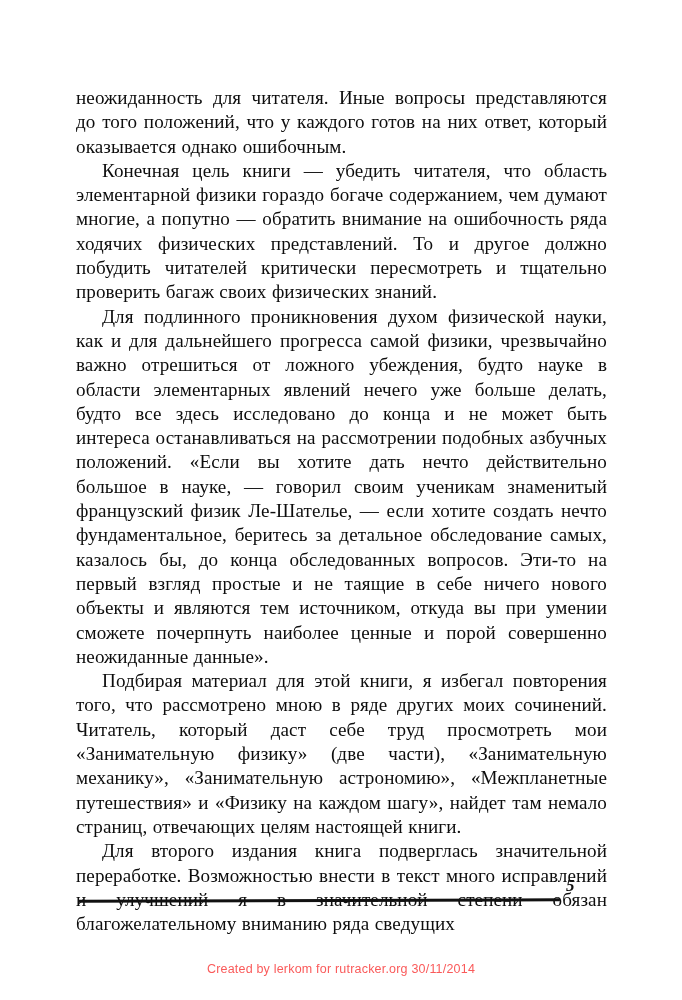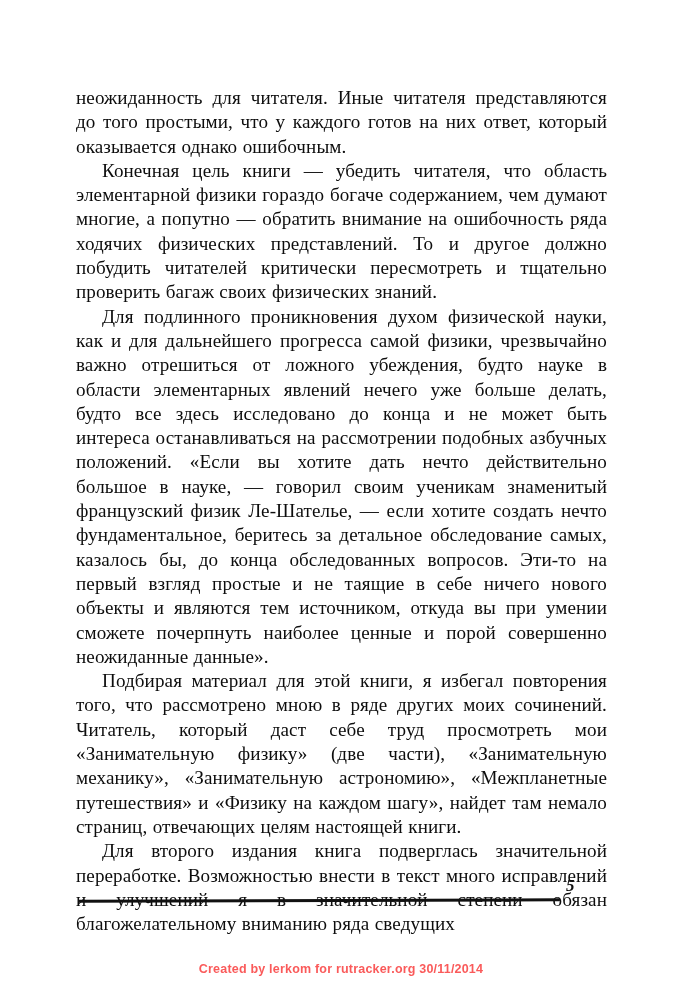--- a/index.html
+++ b/index.html
@@ -76,30 +76,29 @@
   #watermark {
     position: absolute;
     left: 0;
     top: 962px;
     width: 682px;
     text-align: center;
     font-family: "Liberation Sans", "DejaVu Sans", sans-serif;
     font-size: 12.5px;
     color: #fa5a5a;
     letter-spacing: 0.2px;
-    font-weight: bold;
   }
 </style>
 </head>
 <body>
 
 <div id="page">
 
   <div id="textblock">
-    <p class="para cont">неожиданность для читателя. Иные читателя представляются до того простыми, что у каждого готов на них ответ, который оказывается однако ошибочным.</p>
+    <p class="para cont">неожиданность для читателя. Иные вопросы представляются до того положений, что у каждого готов на них ответ, который оказывается однако ошибочным.</p>
     <p class="para">Конечная цель книги — убедить читателя, что область элементарной физики гораздо богаче содержанием, чем думают многие, а попутно — обратить внимание на ошибочность ряда ходячих физических представлений. То и другое должно побудить читателей критически пересмотреть и тщательно проверить багаж своих физических знаний.</p>
     <p class="para">Для подлинного проникновения духом физической науки, как и для дальнейшего прогресса самой физики, чрезвычайно важно отрешиться от ложного убеждения, будто науке в области элементарных явлений нечего уже больше делать, будто все здесь исследовано до конца и не может быть интереса останавливаться на рассмотрении подобных азбучных положений. «Если вы хотите дать нечто действительно большое в науке, — говорил своим ученикам знаменитый французский физик Ле-Шателье, — если хотите создать нечто фундаментальное, беритесь за детальное обследование самых, казалось бы, до конца обследованных вопросов. Эти-то на первый взгляд простые и не таящие в себе ничего нового объекты и являются тем источником, откуда вы при умении сможете почерпнуть наиболее ценные и порой совершенно неожиданные данные».</p>
     <p class="para">Подбирая материал для этой книги, я избегал повторения того, что рассмотрено мною в ряде других моих сочинений. Читатель, который даст себе труд просмотреть мои «Занимательную физику» (две части), «Занимательную механику», «Занимательную астрономию», «Межпланетные путешествия» и «Физику на каждом шагу», найдет там немало страниц, отвечающих целям настоящей книги.</p>
     <p class="para">Для второго издания книга подверглась значительной переработке. Возможностью внести в текст много исправлений и улучшений я в значительной степени обязан благожелательному вниманию ряда сведущих</p>
   </div>
 
   <div id="footer-rule"></div>
 
   <div id="folio">5</div>
 

